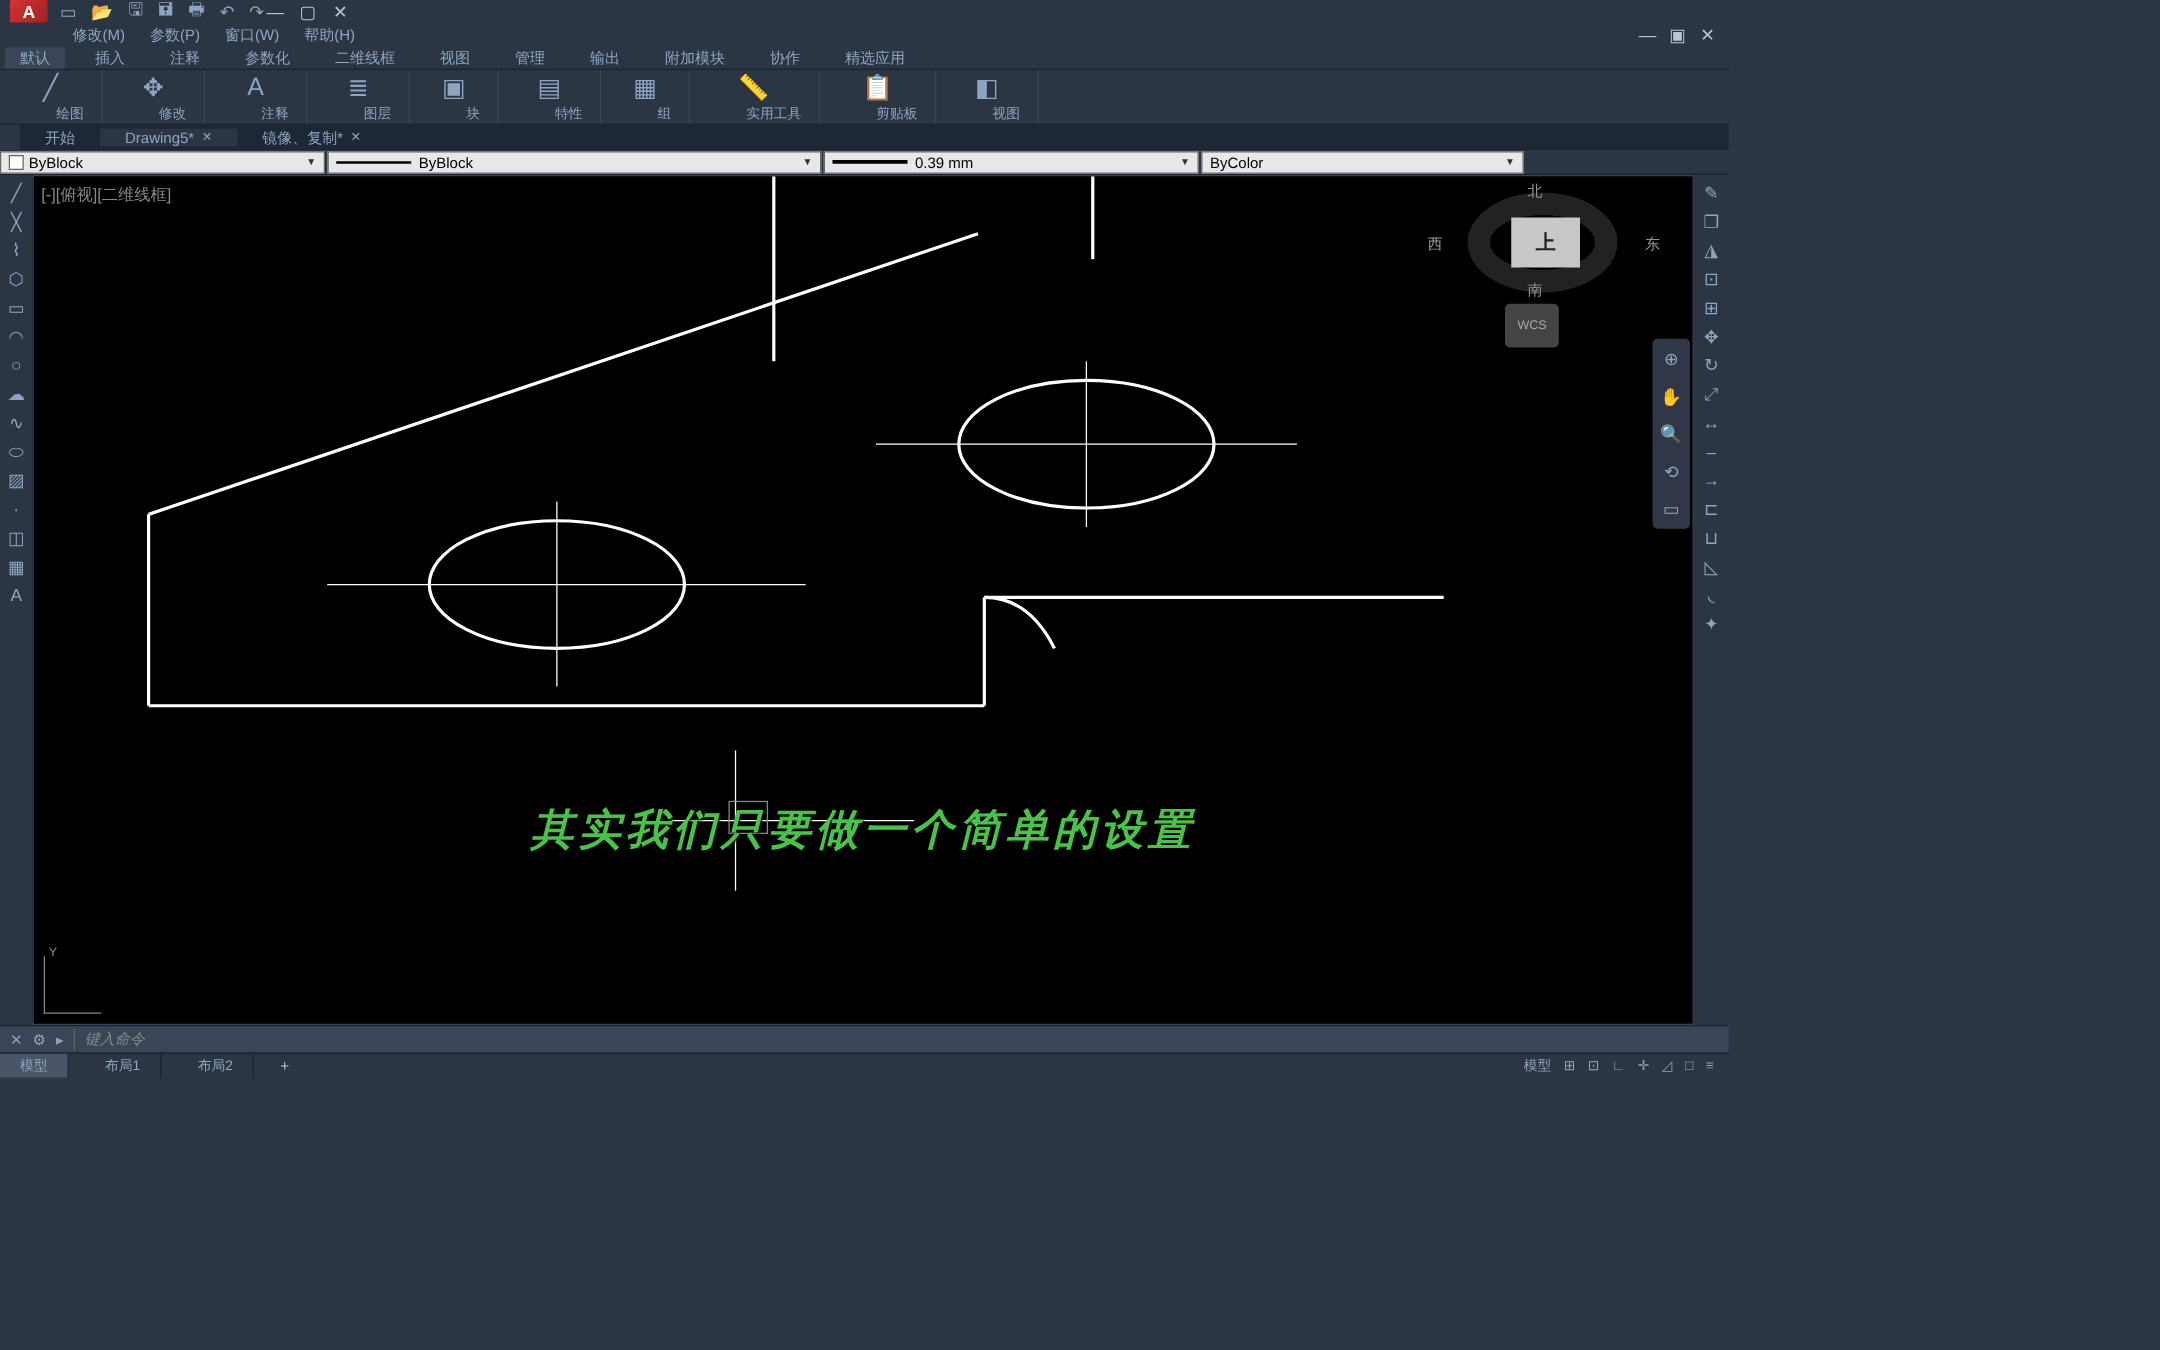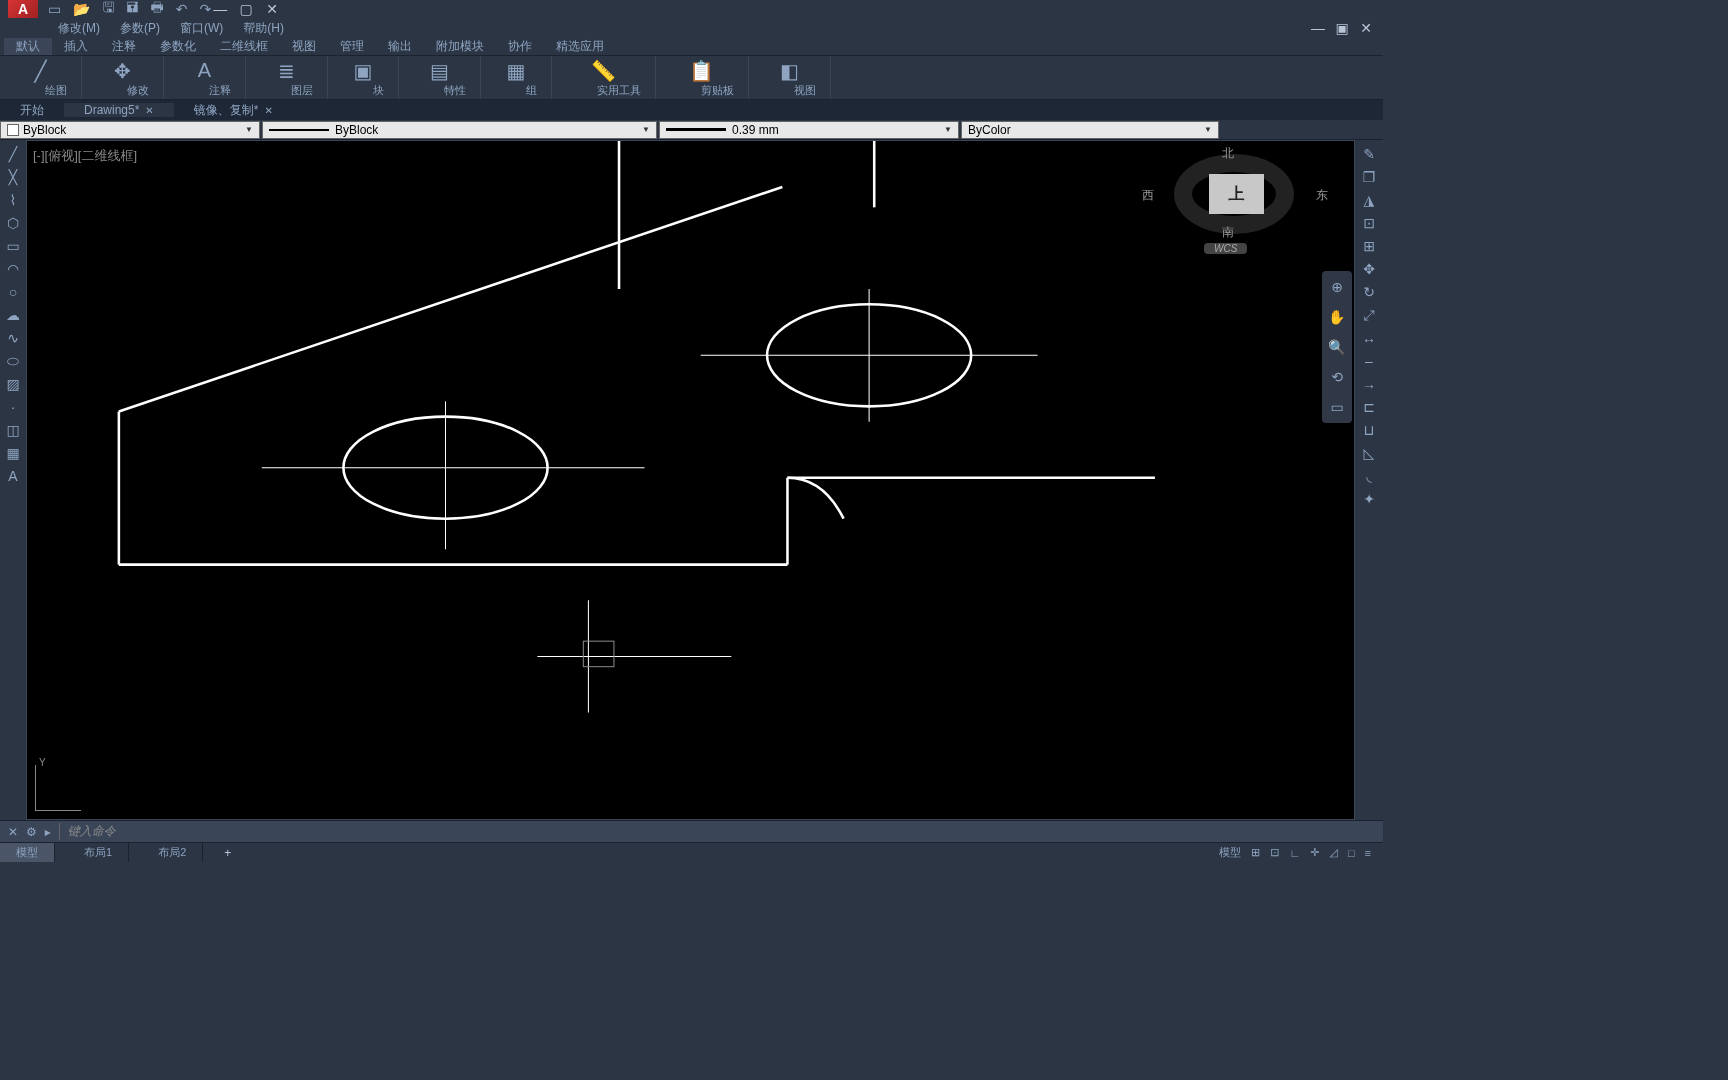--- a/index.html
+++ b/index.html
@@ -15,32 +15,32 @@
 .win-controls { display: flex; gap: 8px; padding-right: 8px; }
 .win-btn { width: 18px; text-align: center; cursor: pointer; font-size: 14px; }
 
 
 .menu-bar { height: 20px; display: flex; align-items: center; padding-left: 50px; gap: 4px; }
 .menu-item { color: #8ea4c0; padding: 0 8px; cursor: pointer; font-size: 12px; }
 .menu-bar2 { height: 20px; display: flex; align-items: center; padding-left: 50px; gap: 4px; }
 .mdi-controls { margin-left: auto; display: flex; gap: 6px; padding-right: 8px; }
 
 
-.ribbon-tabs { height: 18px; display: flex; align-items: center; padding-left: 4px; gap: 0; border-bottom: 1px solid #1a2230; }
+.ribbon-tabs { height: 18px; display: flex; align-items: center; padding-left: 4px; gap: 12px; border-bottom: 1px solid #1a2230; }
 .ribbon-tab { color: #8ea4c0; padding: 0 12px; cursor: pointer; font-size: 12px; }
 .ribbon-tab.active { background: #3a4658; }
 
 
 .ribbon { height: 44px; background: #2b3544; display: flex; border-bottom: 1px solid #1a2230; }
 .ribbon-panel { border-right: 1px solid #3a4658; display: flex; flex-direction: column; align-items: center; justify-content: space-between; padding: 2px 14px 1px; }
 .ribbon-icon { font-size: 20px; color: #8ea4c0; display: flex; align-items: center; justify-content: center; height: 26px; }
 .ribbon-label { font-size: 11px; color: #8ea4c0; margin-left: 31px; }
 
 
-.doc-tabs { height: 20px; background: #1e2736; display: flex; align-items: center; }
+.doc-tabs { height: 20px; background: #1e2736; display: flex; align-items: center; margin-left: 16px; }
 .doc-tab { padding: 0 20px; cursor: pointer; font-size: 12px; color: #8ea4c0; display: flex; align-items: center; gap: 6px; }
 .doc-tab.active { background: #2b3544; }
 .doc-close { color: #8ea4c0; font-size: 10px; }
 
 
 .prop-bar { height: 20px; background: #2b3544; display: flex; align-items: center; gap: 2px; border-bottom: 1px solid #1a2230; }
 .prop-combo { height: 18px; background: #e8e8e8; color: #000; display: flex; align-items: center; padding: 0 6px; font-size: 12px; border: 1px solid #666; }
 .prop-combo .swatch { width: 12px; height: 12px; border: 1px solid #666; margin-right: 4px; background: #fff; }
 .prop-combo .line-sample { width: 60px; height: 0; border-top: 2px solid #000; margin-right: 6px; }
 .prop-combo .arrow { margin-left: auto; font-size: 8px; color: #333; }
@@ -56,21 +56,21 @@
 .canvas-wrap { flex: 1; position: relative; background: #000; border: 1px solid #3a4658; }
 .view-label { position: absolute; top: 6px; left: 6px; color: #888; font-size: 13px; }
 .viewcube-wrap { position: absolute; top: 8px; right: 30px; width: 180px; }
 .viewcube { position: relative; width: 180px; height: 90px; }
 .vc-ring { position: absolute; top: 5px; left: 30px; width: 120px; height: 80px; border: 18px solid #222; border-radius: 50%; }
 .vc-cube { position: absolute; top: 25px; left: 65px; width: 55px; height: 40px; background: #c8c8c8; display: flex; align-items: center; justify-content: center; color: #222; font-size: 16px; font-weight: bold; }
 .vc-n { position: absolute; top: -4px; left: 78px; color: #999; font-size: 12px; }
 .vc-s { position: absolute; bottom: -2px; left: 78px; color: #999; font-size: 12px; }
 .vc-e { position: absolute; top: 38px; right: -4px; color: #999; font-size: 12px; }
 .vc-w { position: absolute; top: 38px; left: -2px; color: #999; font-size: 12px; }
-.wcs-badge { margin-top: 4px; margin-left: 60px; background: #444; color: #aaa; padding: 0 10px; border-radius: 4px; font-size: 10px; display: inline-block; font-style: italic; }
+.wcs-badge { margin-top: 4px; margin-left: 60px; background: #444; color: #aaa; padding: 12px 10px; border-radius: 4px; font-size: 10px; display: inline-block; }
 .nav-bar { position: absolute; top: 130px; right: 2px; width: 30px; background: rgba(60,70,90,0.8); border-radius: 4px; padding: 4px 0; display: flex; flex-direction: column; gap: 6px; align-items: center; }
 .nav-btn { width: 24px; height: 24px; color: #8ea4c0; display: flex; align-items: center; justify-content: center; font-size: 14px; }
 .tool-palette-right { width: 28px; background: #2b3544; display: flex; flex-direction: column; gap: 3px; padding-top: 4px; align-items: center; }
 
 
 .drawing { position: absolute; inset: 0; }
 .subtitle { position: absolute; top: 500px; width: 100%; text-align: center; color: #4ac24a; font-size: 34px; font-weight: bold; font-style: italic; letter-spacing: 4px; text-shadow: 1px 1px 2px #000; }
 
 
 .ucs { position: absolute; bottom: 8px; left: 8px; width: 50px; height: 50px; }
@@ -257,20 +257,21 @@
           <line x1="410" y1="255" x2="410" y2="400"></line>
           <line x1="230" y1="320" x2="605" y2="320"></line>
           <line x1="825" y1="145" x2="825" y2="275"></line>
           <line x1="660" y1="210" x2="990" y2="210"></line>
           <line x1="550" y1="450" x2="550" y2="560"></line>
           <line x1="500" y1="505" x2="690" y2="505"></line>
           <rect x="545" y="490" width="30" height="25" stroke="#888"></rect>
         </g>
       </svg>
 
+      <div class="subtitle">其实我们只要做一个简单的设置</div>
 
       <div class="viewcube-wrap">
         <div class="viewcube">
           <div class="vc-ring"></div>
           <div class="vc-cube">上</div>
           <div class="vc-n">北</div>
           <div class="vc-s">南</div>
           <div class="vc-e">东</div>
           <div class="vc-w">西</div>
         </div>

